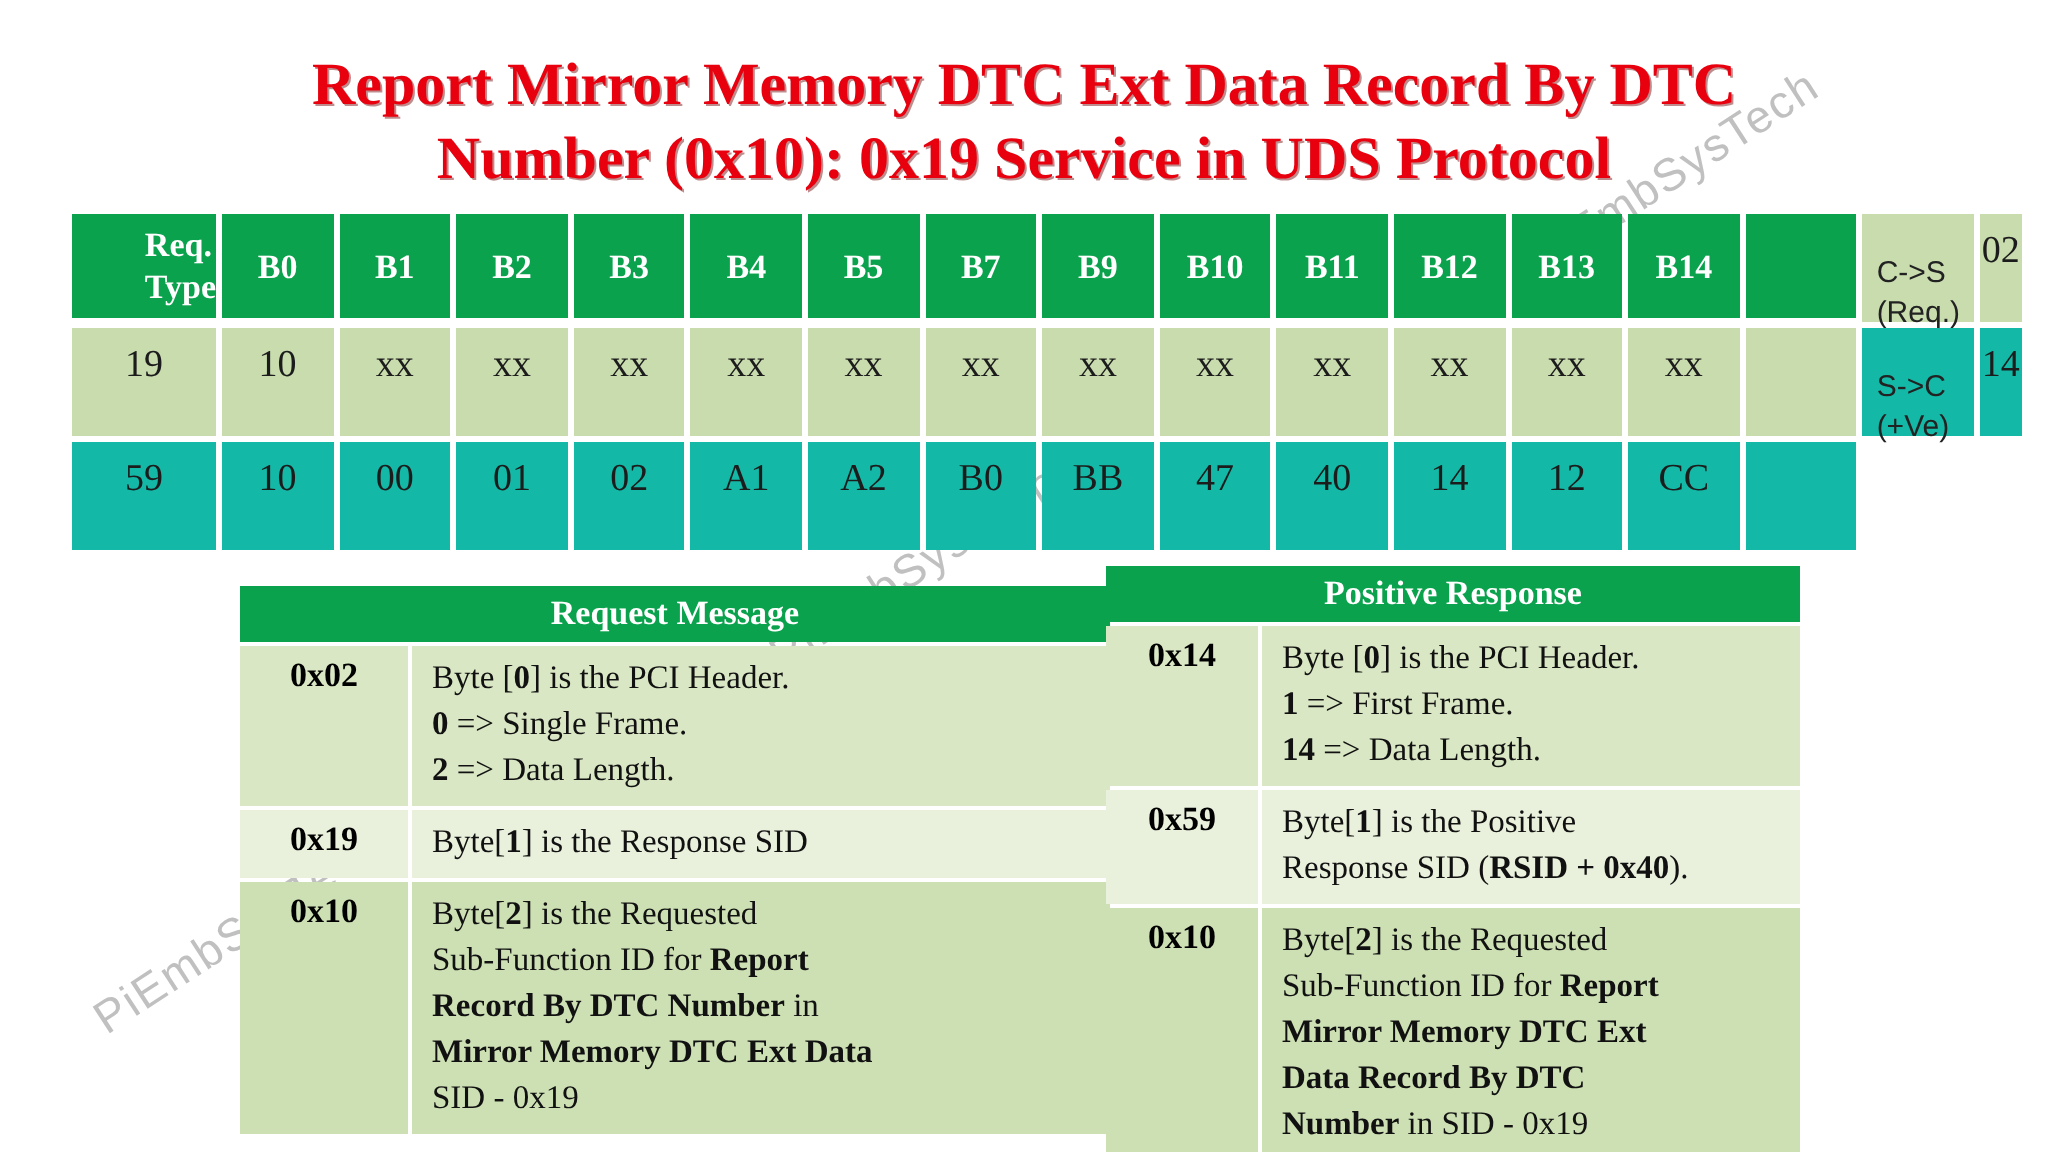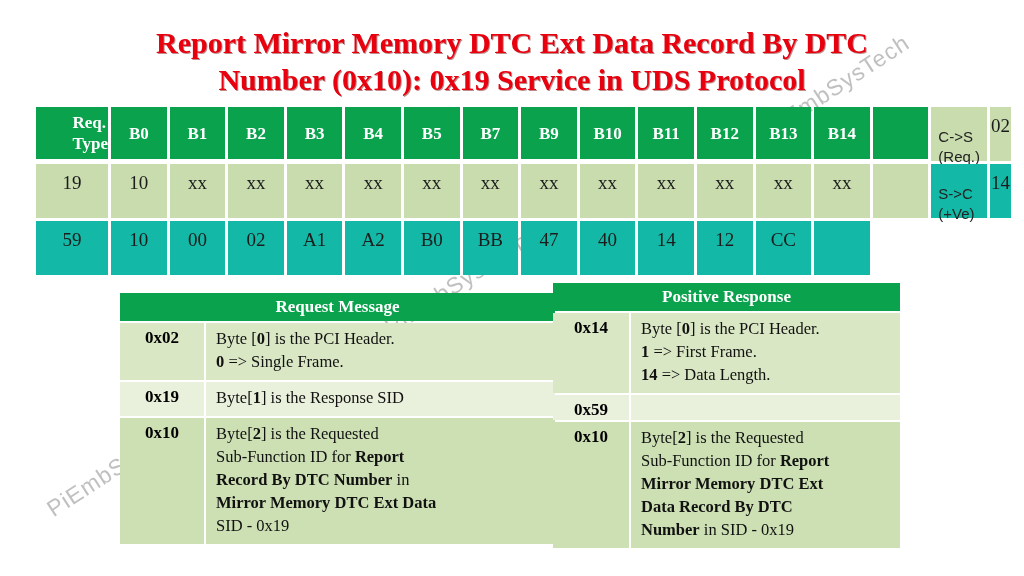--- a/index.html
+++ b/index.html
@@ -139,20 +139,21 @@
     <div class="td rowA">xx</div>
     <div class="td rowA"></div>
     <div class="td first rowB">
       <span>S-&gt;C
 (+Ve)</span>
     </div>
     <div class="td rowB">14</div>
     <div class="td rowB">59</div>
     <div class="td rowB">10</div>
     <div class="td rowB">00</div>
+    <div class="td rowB">01</div>
     <div class="td rowB">02</div>
     <div class="td rowB">A1</div>
     <div class="td rowB">A2</div>
     <div class="td rowB">B0</div>
     <div class="td rowB">BB</div>
     <div class="td rowB">47</div>
     <div class="td rowB">40</div>
     <div class="td rowB">14</div>
     <div class="td rowB">12</div>
     <div class="td rowB">CC</div>
@@ -160,20 +161,21 @@
   </div>
 
 <div class="box request" id="request-box">
   <div class="box-header">Request Message</div>
   <div>
       <div class="box-row bgA">
         <div class="box-key">0x02</div>
         <div class="box-text">
           <div class=""><span>Byte [</span><b>0</b><span>] is the PCI Header.</span></div>
           <div class=""><b>0</b><span> =&gt; Single Frame.</span></div>
+          <div class=""><b>2</b><span> =&gt; Data Length.</span></div>
         </div>
       </div>
       <div class="box-row bgB">
         <div class="box-key">0x19</div>
         <div class="box-text">
           <div class=""><span>Byte[</span><b>1</b><span>] is the Response SID</span></div>
         </div>
       </div>
       <div class="box-row bgC">
         <div class="box-key">0x10</div>
@@ -194,20 +196,24 @@
       <div class="box-row bgA">
         <div class="box-key">0x14</div>
         <div class="box-text">
           <div class=""><span>Byte [</span><b>0</b><span>] is the PCI Header.</span></div>
           <div class=""><b>1</b><span> =&gt; First Frame.</span></div>
           <div class=""><b>14</b><span> =&gt; Data Length.</span></div>
         </div>
       </div>
       <div class="box-row bgB">
         <div class="box-key">0x59</div>
+        <div class="box-text">
+          <div class=""><span>Byte[</span><b>1</b><span>] is the Positive</span></div>
+          <div class=""><span>Response SID (</span><b>RSID + 0x40</b><span>).</span></div>
+        </div>
       </div>
       <div class="box-row bgC">
         <div class="box-key">0x10</div>
         <div class="box-text">
           <div class=""><span>Byte[</span><b>2</b><span>] is the Requested</span></div>
           <div class=""><span>Sub-Function ID for </span><b>Report</b></div>
           <div class=""><b>Mirror Memory DTC Ext</b></div>
           <div class=""><b>Data Record By DTC</b></div>
           <div class=""><b>Number</b><span> in SID - 0x19</span></div>
         </div>

